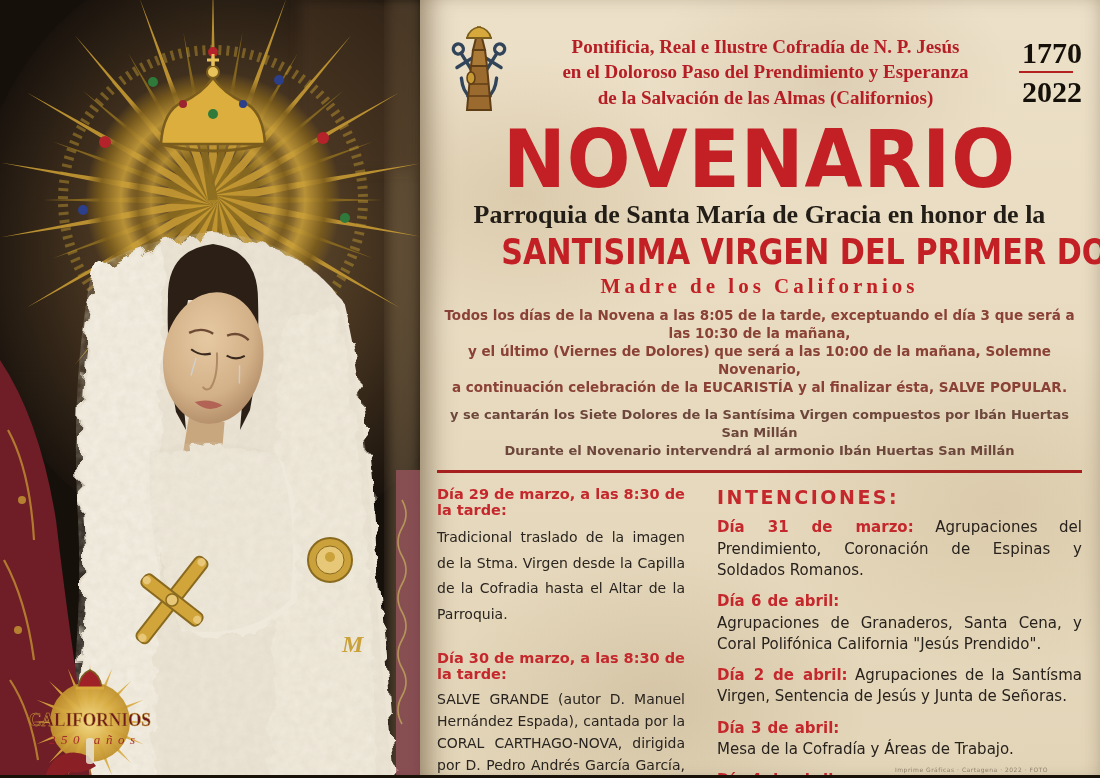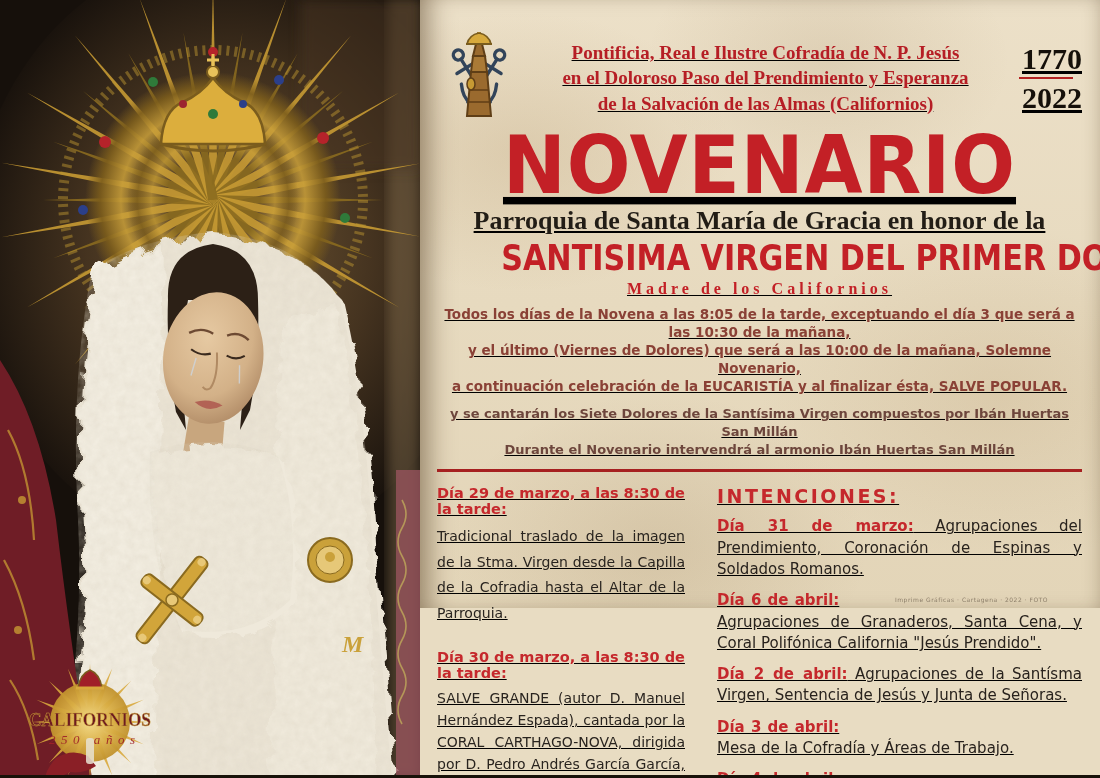--- a/index.html
+++ b/index.html
@@ -6,48 +6,47 @@
   body { width:1100px; height:778px; font-family:"DejaVu Sans", sans-serif; }
   .poster { position:relative; width:1100px; height:778px; display:flex; overflow:hidden; background:#e8dcc2; }
   .poster::after { content:""; position:absolute; left:0; right:0; bottom:0; height:3px; background:#181209; }
 
   
   .photo { position:relative; width:420px; height:778px; flex:0 0 420px; background:#17110c; overflow:hidden; }
   .photo svg { display:block; }
 
   
   .content {
-    position:relative; width:680px; height:608px; padding:30px 18px 0 17px;
+    position:relative; width:680px; height:778px; padding:24px 18px 0 17px;
     background:
       radial-gradient(ellipse 300px 200px at 15% 25%, rgba(164,131,82,.20), transparent 70%),
       radial-gradient(ellipse 340px 240px at 85% 65%, rgba(164,131,82,.16), transparent 70%),
       radial-gradient(ellipse 260px 180px at 60% 10%, rgba(125,94,52,.12), transparent 70%),
       radial-gradient(ellipse 300px 220px at 35% 90%, rgba(125,94,52,.14), transparent 70%),
       linear-gradient(180deg,#ece0c8 0%, #e7dabf 50%, #e3d5b8 100%);
     box-shadow: inset 22px 0 26px -14px rgba(70,48,22,.5), inset -10px 0 18px -10px rgba(70,48,22,.28);
-    text-decoration: underline;
   }
 
   .hdr { display:flex; align-items:center; height:96px; }
   .crest { flex:0 0 84px; display:flex; justify-content:center; }
   .org { flex:1; text-align:center; font-family:"Liberation Serif", serif; font-weight:bold;
          color:#b61e25; font-size:19px; line-height:1.32; padding:0 4px; }
   .years { flex:0 0 72px; text-align:right; font-family:"Liberation Serif", serif;
            font-weight:bold; font-size:30px; color:#15100a; line-height:1.05; }
   .years .yr-rule { width:54px; height:2px; background:#b32121; margin:3px auto; }
 
   .title { text-align:center; font-size:75px; font-weight:800; letter-spacing:1px;
            color:#c32026; line-height:.96; margin-top:1px; transform:scaleY(1.06); transform-origin:top; }
   .subtitle { text-align:center; font-family:"Liberation Serif", serif; font-weight:bold;
               font-size:26px; color:#221d16; margin-top:7px; }
   .honoree-wrap { text-align:center; margin-top:1px; white-space:nowrap; }
   .honoree { display:inline-block; font-size:36px; font-weight:bold; color:#c32026;
              transform:scaleX(.84); transform-origin:center; letter-spacing:0; }
   .honoree-sub { text-align:center; font-family:"Liberation Serif", serif; font-weight:bold;
-                 font-size:16px; letter-spacing:4px; color:#c32026; margin-top:2px; }
+                 font-size:21px; letter-spacing:4px; color:#c32026; margin-top:2px; }
 
   .schedule { margin-top:8px; text-align:center; font-size:13.5px; font-weight:bold;
               color:#8a4136; line-height:1.33; }
   .music { margin-top:9px; text-align:center; font-size:13px; font-weight:bold;
            color:#6d463c; line-height:1.4; }
   .rule { border:none; height:3px; background:#a62020; margin-top:10px; }
 
   .cols { display:flex; margin-top:13px; }
   .col-left { width:248px; margin-right:32px; }
   .col-right { flex:1; }

